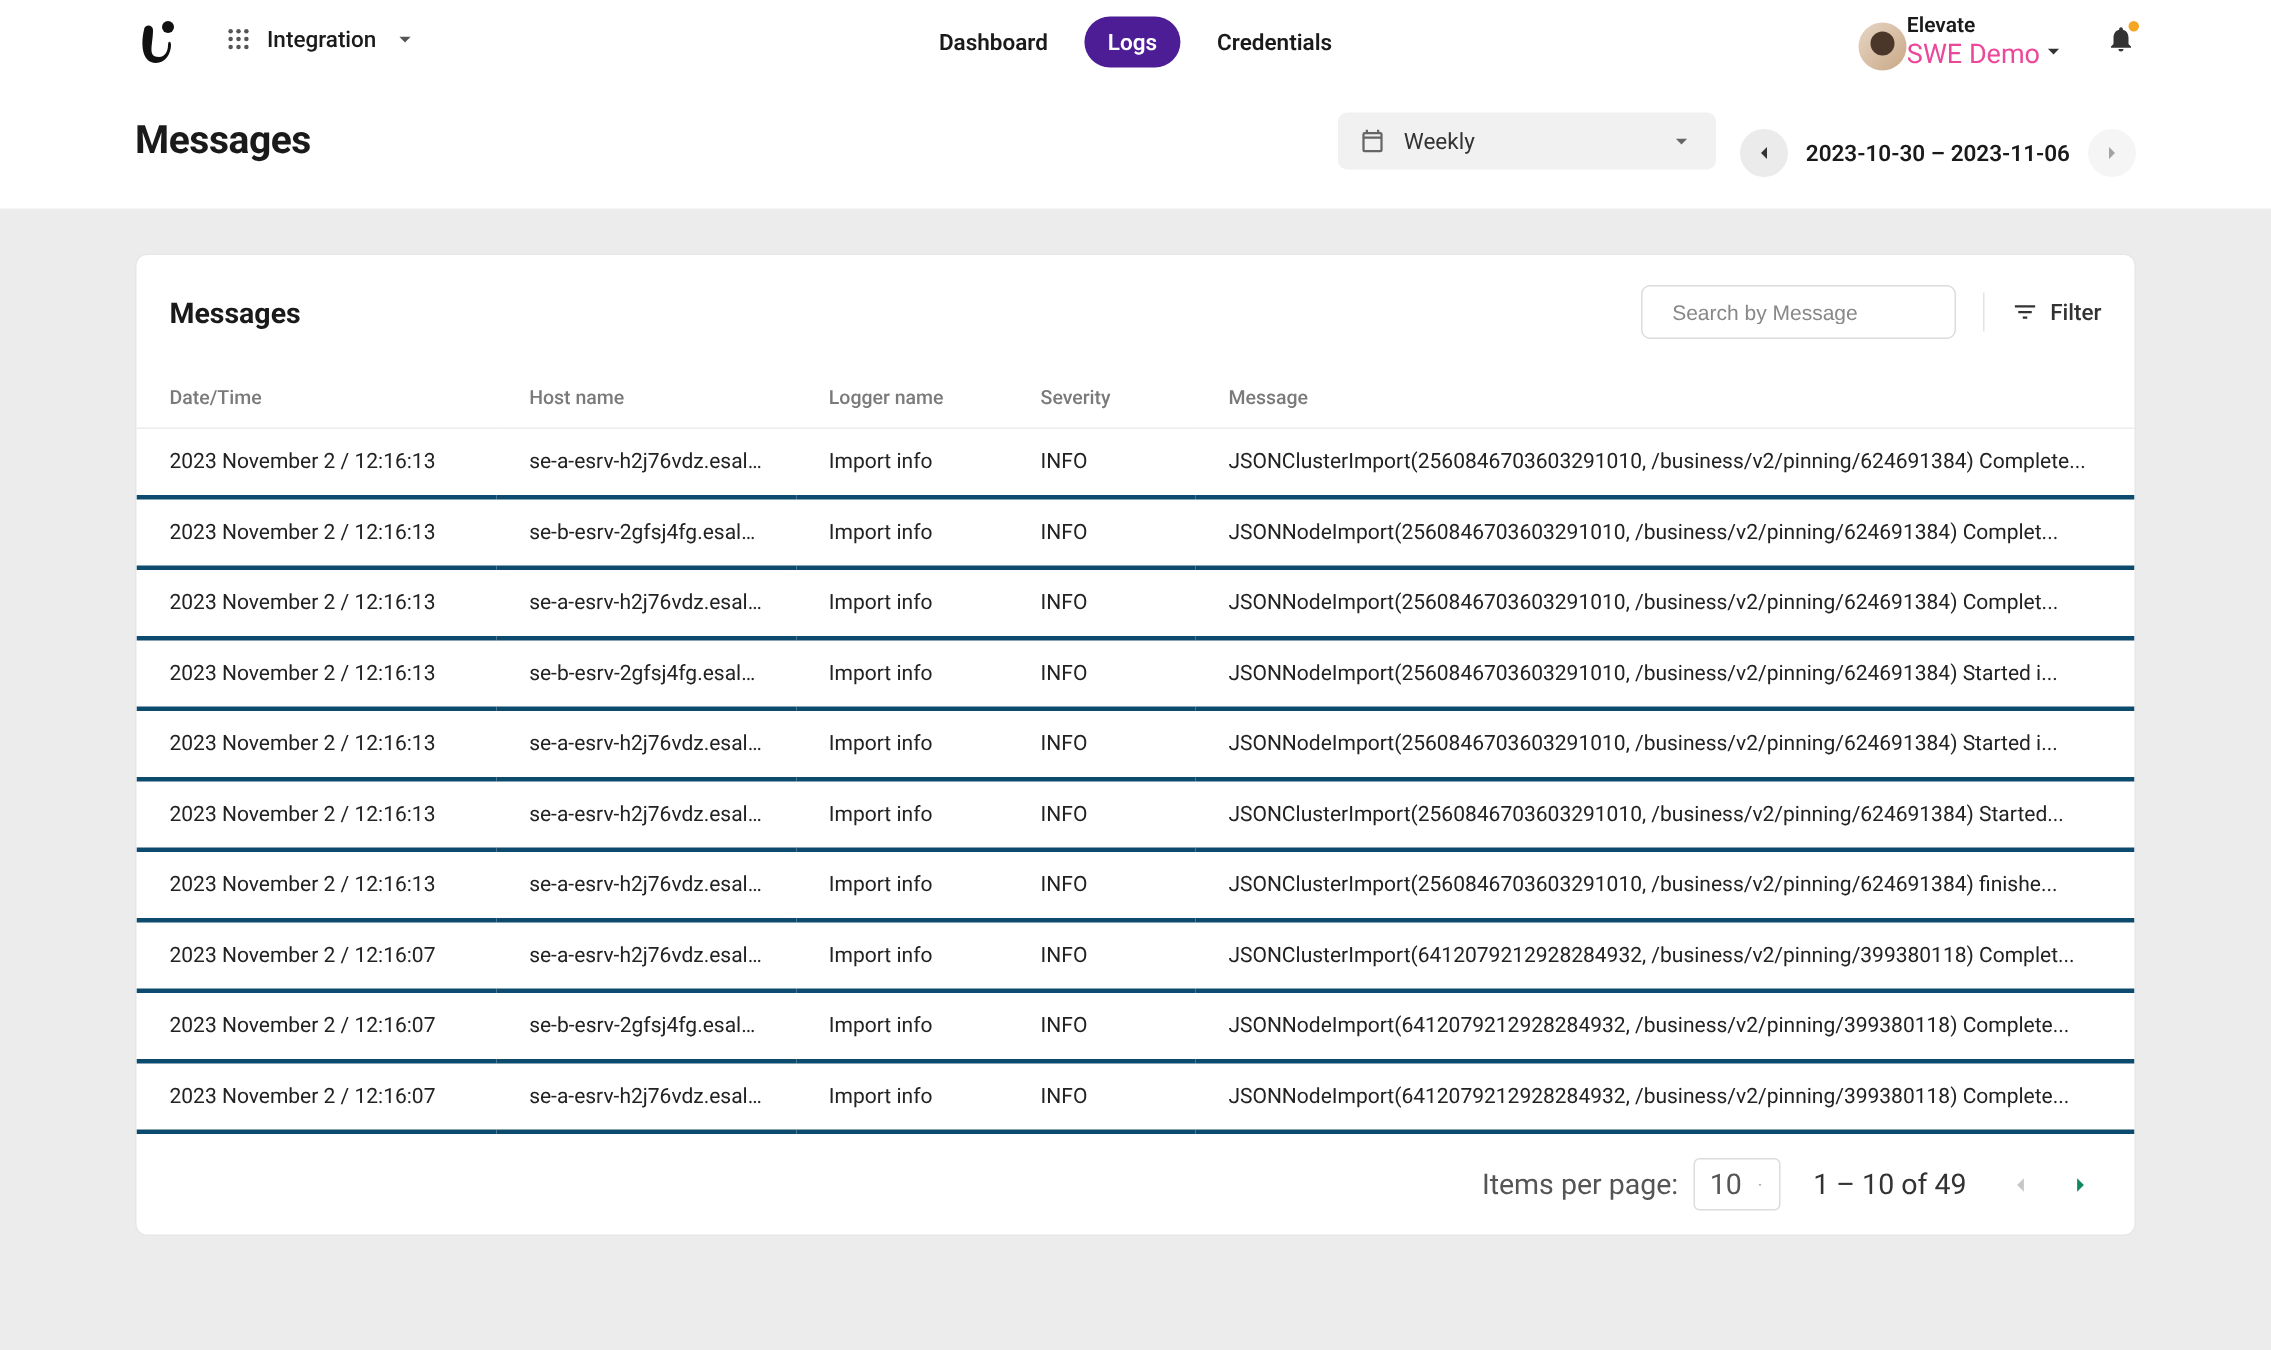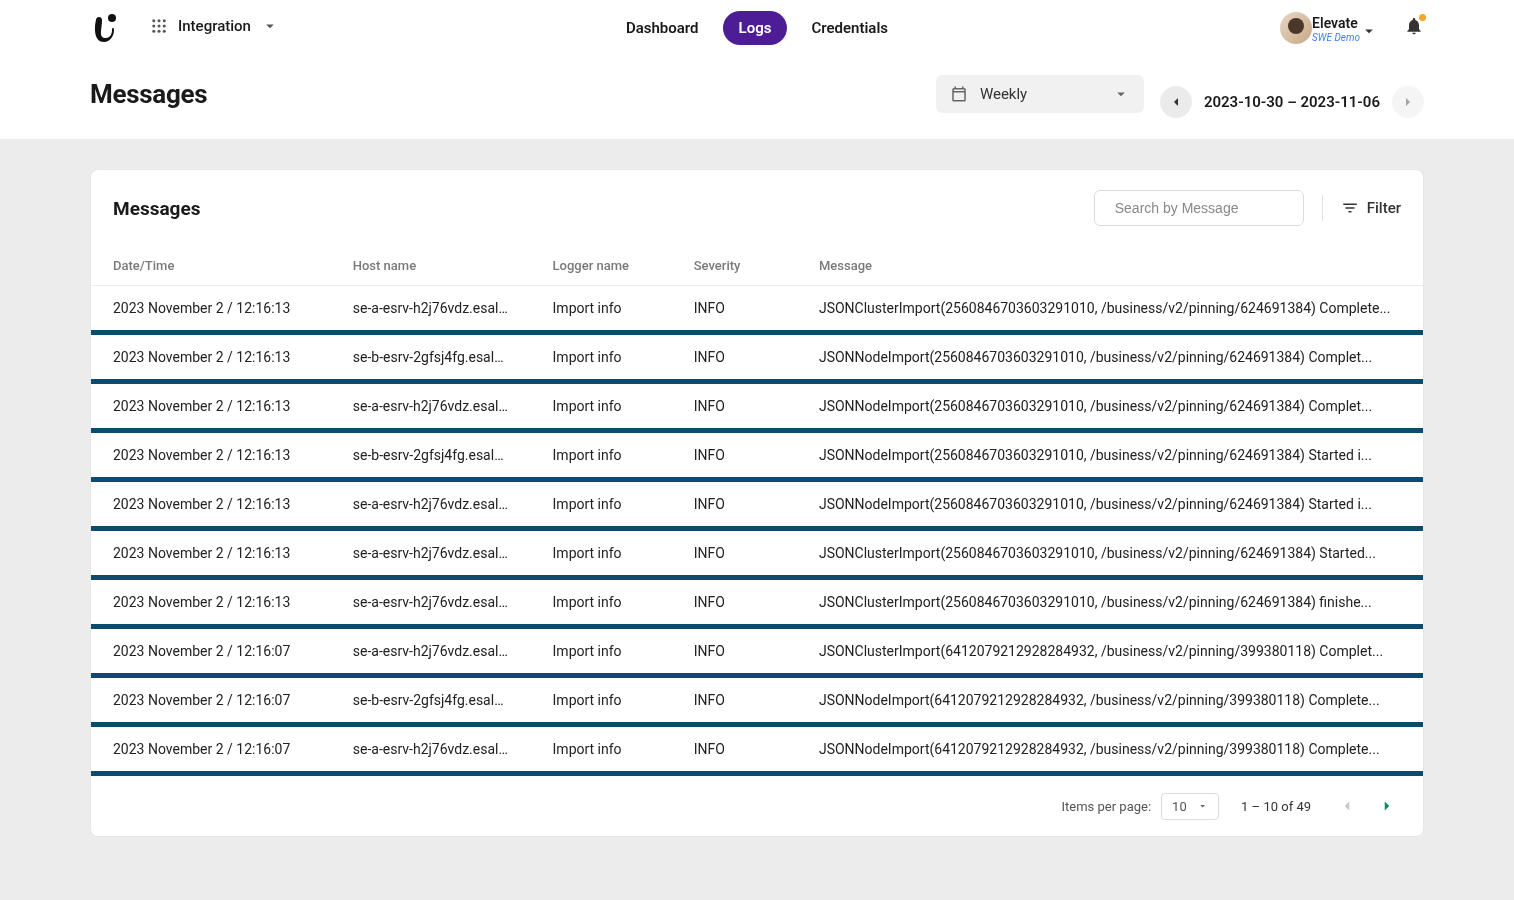--- a/index.html
+++ b/index.html
@@ -17,31 +17,31 @@
     .nav { display: flex; align-items: center; gap: 8px; margin-left: auto; margin-right: auto; position: absolute; left: 50%; transform: translateX(-50%); }
     .nav-item { font-size: 15px; font-weight: 600; padding: 8px 16px; color: #1a1a1a; cursor: pointer; border-radius: 18px; }
     .nav-item.active { background: #4c1d95; color: #fff; }
     
     .header-right { display: flex; align-items: center; gap: 26px; margin-left: auto; }
     .user-menu { display: flex; align-items: flex-end; cursor: pointer; }
     .avatar { width: 32px; height: 32px; border-radius: 50%; background: linear-gradient(135deg,#e7d6c5 0%, #c9a886 100%); position: relative; overflow: hidden; }
     .avatar::after { content: ""; position: absolute; top: 6px; left: 8px; width: 16px; height: 16px; border-radius: 50%; background: #4b362a; }
     .user-text { display: flex; flex-direction: column; line-height: 1.2; }
     .user-line1 { font-size: 14px; font-weight: 600; }
-    .user-line2 { font-size: 10px; color: #3b82f6; font-style: italic; }
+    .user-line2 { font-size: 18px; color: #ec4899; }
     .user-caret svg { width: 18px; height: 18px; fill: #333; }
     .bell { position: relative; }
     .bell svg { width: 20px; height: 20px; fill: #333; }
     .bell-dot { position: absolute; top: -2px; right: -2px; width: 7px; height: 7px; border-radius: 50%; background: #f5a623; }
     
     
     .subheader { display: flex; align-items: center; padding: 14px 90px 20px; background: #fff; border-bottom: 1px solid transparent; }
     .page-title { font-size: 26px; font-weight: 700; letter-spacing: -0.3px; }
     .sub-right { display: flex; align-items: center; gap: 16px; margin-left: auto; }
-    .periodicity { display: flex; align-items: center; gap: 12px; background: #f1f1f1; border-radius: 6px; padding: 10px 14px; width: 208px; cursor: pointer; }
+    .periodicity { display: flex; align-items: center; gap: 12px; background: #f1f1f1; border-radius: 6px; padding: 10px 14px; width: 252px; cursor: pointer; }
     .periodicity svg { width: 18px; height: 18px; fill: #666; }
     .periodicity-label { font-size: 15px; color: #333; flex: 1; }
     .date-nav { display: flex; align-items: center; gap: 12px; margin-top: 16px; }
     .circle-btn { width: 32px; height: 32px; border-radius: 50%; background: #ebebeb; display: flex; align-items: center; justify-content: center; cursor: pointer; border: none; }
     .circle-btn.disabled { opacity: 0.45; cursor: default; }
     .circle-btn svg { width: 16px; height: 16px; fill: #333; }
     .date-range { font-size: 15px; font-weight: 600; }
     
     
     .body-bg { background: #ececec; padding: 30px 90px 60px; min-height: calc(900px - 56px - 72px); }
@@ -53,31 +53,31 @@
     .search svg { width: 18px; height: 18px; fill: #333; }
     .search input { border: none; outline: none; font-size: 14px; flex: 1; color: #333; background: transparent; }
     .search input::placeholder { color: #888; }
     .vdiv { width: 1px; height: 26px; background: #e3e3e3; }
     .filter-btn { display: flex; align-items: center; gap: 8px; color: #333; cursor: pointer; font-size: 15px; font-weight: 500; text-align: center;}
     .filter-btn svg { width: 18px; height: 18px; fill: #333; }
     
     
     .tbl { width: 100%; border-collapse: collapse; table-layout: fixed; }
     .tbl th { text-align: left; font-size: 13px; font-weight: 500; color: #7a7a7a; padding: 12px 22px; border-bottom: 1px solid #ececec; }
-    .tbl td { font-size: 14px; color: #222; padding: 14px 22px; border-bottom: 5px solid #0c4a6e; white-space: nowrap; overflow: hidden; text-overflow: ellipsis; }
+    .tbl td { font-size: 14px; color: #222; padding: 14px 22px; border-bottom: 3px solid #0c4a6e; white-space: nowrap; overflow: hidden; text-overflow: ellipsis; }
     .col-dt { width: 18%; }
     .col-host { width: 15%; }
     .col-logger { width: 10%; }
     .col-sev { width: 10%; text-align: left; }
     .col-msg { width: 47%; }
     .tbl td.sev { padding-left: 30px; }
     .tbl th.sev { padding-left: 30px; }
     
     
-    .paginator { display: flex; align-items: center; justify-content: flex-end; gap: 22px; padding: 16px 22px; font-size: 13px; color: #555; }
+    .paginator { display: flex; align-items: center; justify-content: flex-end; gap: 22px; padding: 16px 22px; font-size: 19px; color: #555; }
     .ipp { display: flex; align-items: center; gap: 10px; }
     .ipp-select { border: 1px solid #dcdcdc; border-radius: 4px; padding: 5px 10px; display: flex; align-items: center; gap: 10px; cursor: pointer; width: 58px; }
     .ipp-select svg { width: 14px; height: 14px; fill: #666; }
     .pag-range { color: #333; }
     .pag-arrows { display: flex; align-items: center; gap: 12px; }
     .pag-arrow { width: 28px; height: 28px; display: flex; align-items: center; justify-content: center; cursor: pointer; border: none; background: transparent; }
     .pag-arrow svg { width: 18px; height: 18px; }
     .pag-arrow.disabled svg { fill: #c7c7c7; }
     .pag-arrow.enabled svg { fill: #0f8a5a; }
   </style>

